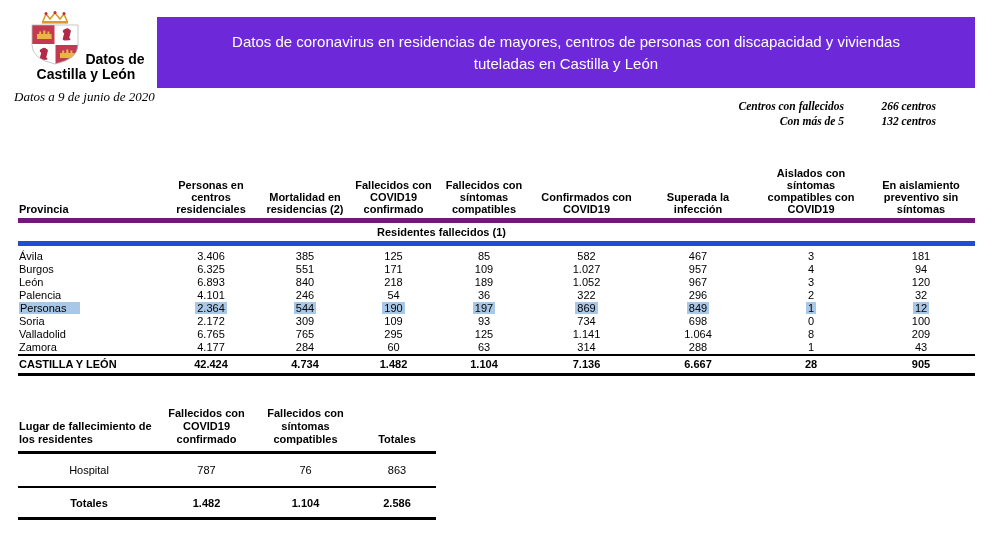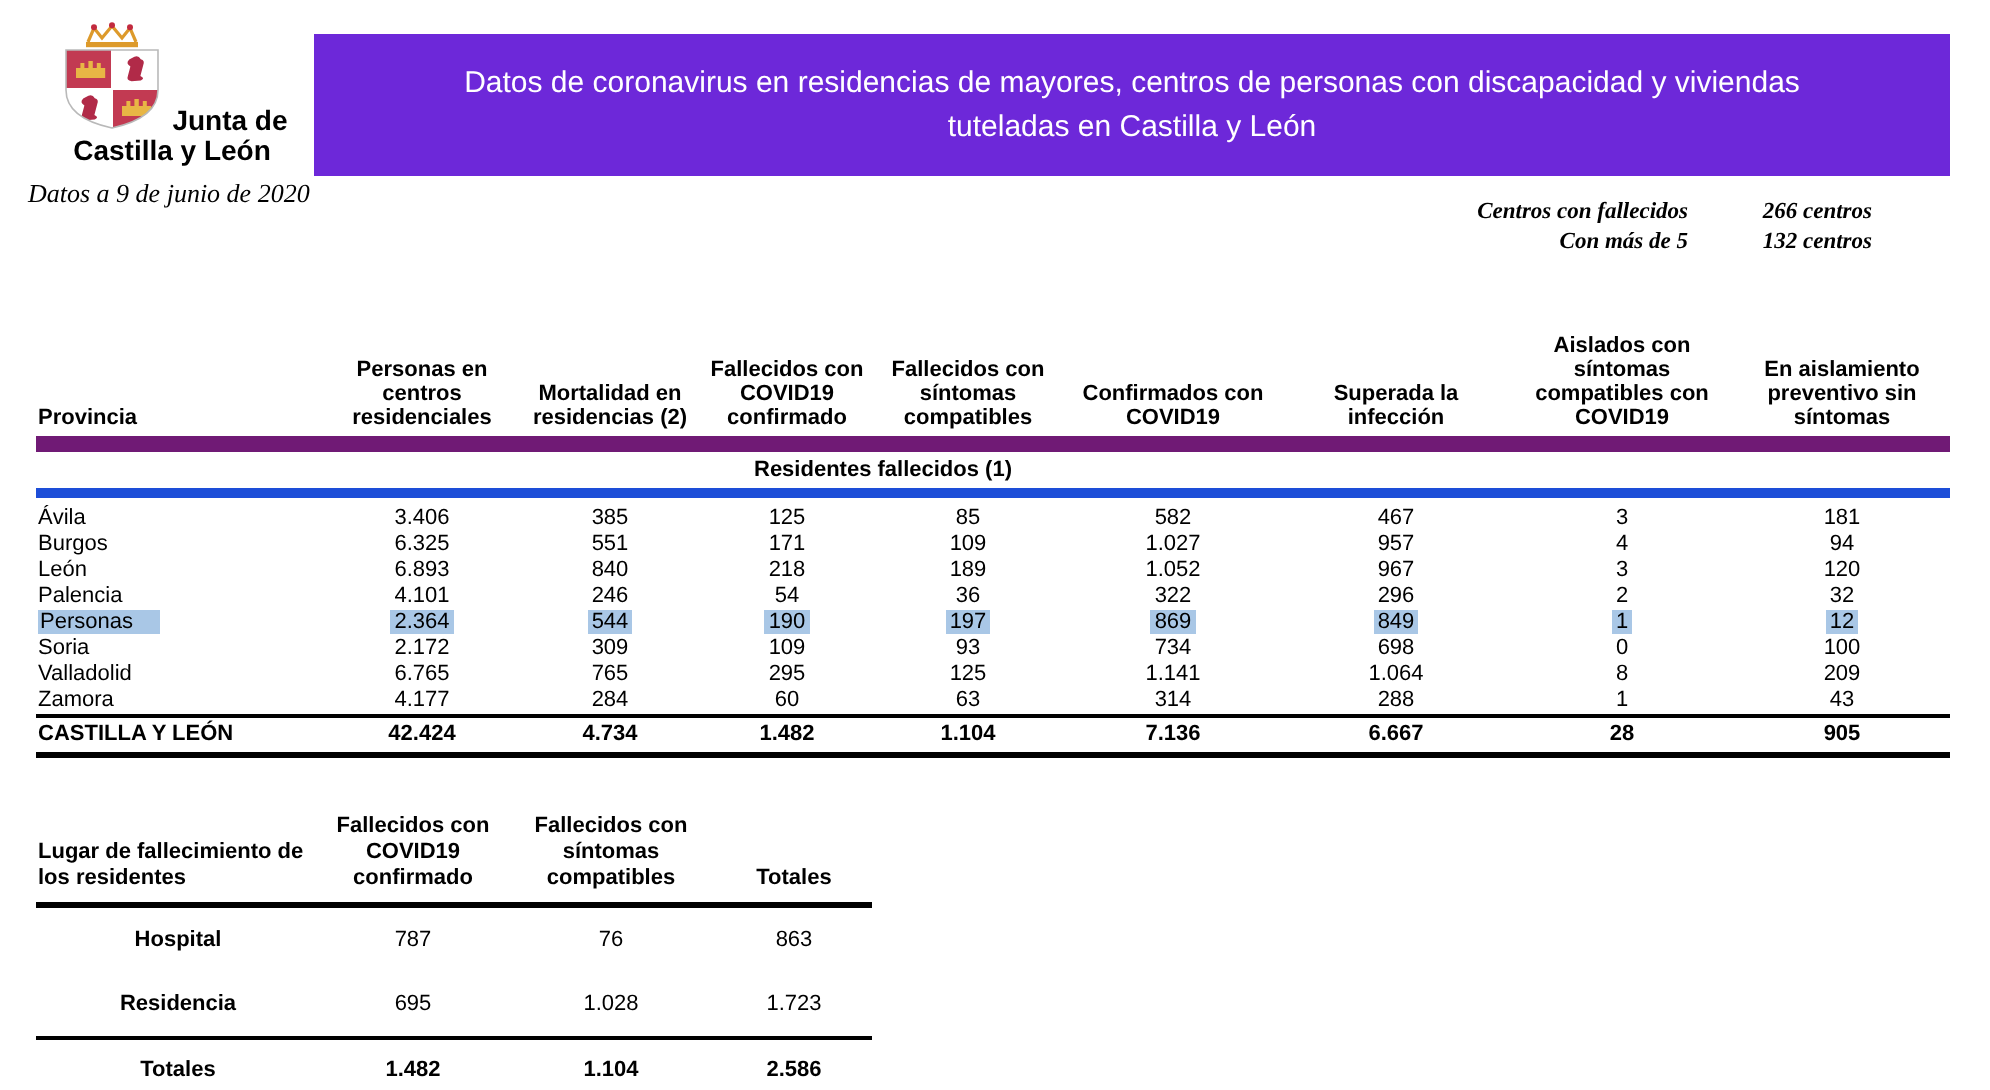--- a/index.html
+++ b/index.html
@@ -24,39 +24,39 @@
   .stats{position:absolute;left:690px;top:99px;width:246px;
          font-family:"Liberation Serif",serif;font-style:italic;font-weight:bold;font-size:11.5px;}
   .srow{display:flex;line-height:15px;}
   .slabel{flex:1;text-align:right;}
   .svalue{width:92px;text-align:right;}
 
   
   table{border-collapse:collapse;table-layout:fixed;}
   .main{position:absolute;left:18px;top:163px;width:957px;font-size:11px;}
   .main thead th{vertical-align:bottom;font-weight:bold;line-height:12px;
-                 padding:0 2px 3px 2px;text-align:center;border-bottom:8px solid #701a75;}
+                 padding:0 2px 3px 2px;text-align:center;border-bottom:5px solid #701a75;}
   .main thead th.prov-h{text-align:left;padding-left:1px;}
   .main .subrow td{border-bottom:5px solid #1d4ed8;height:16px;}
   .main .subtext{font-weight:bold;text-align:center;font-size:11px;}
   .main tbody td{text-align:center;height:13px;line-height:13px;padding:0;vertical-align:middle;}
   .main tbody td.prov{text-align:left;padding-left:1px;}
   .main tbody tr:first-child td{padding-top:4px;}
   .main tr.total td{font-weight:bold;border-top:2px solid #000;border-bottom:3px solid #000;
                     height:17px;line-height:17px;}
   .hl{background:var(--hl,#A9C7E6);padding:0 2px;}
   .hl-prov{padding:0 14px 0 1px;}
 
   
   .loc{position:absolute;left:18px;top:398px;width:418px;font-size:11px;}
   .loc thead th{vertical-align:bottom;font-weight:bold;line-height:13px;
                 padding:0 2px 5px 2px;text-align:center;border-bottom:3px solid #000;}
   .loc thead th.loc-h{text-align:left;padding-left:1px;}
   .loc tbody td{text-align:center;height:30px;vertical-align:middle;}
-  .loc tbody td.rowlabel{font-weight:bold;}
+  .loc tbody td.rowlabel{font-weight:normal;}
   .loc tr.total td{font-weight:bold;border-top:2px solid #000;border-bottom:3px solid #000;height:27px;}
 </style>
 </head>
 <body>
 
 <div class="page">
 
   <div class="logo">
     <div class="emblem-row">
       <span>
@@ -89,21 +89,21 @@
                 <path d="M33,4 q3,-2 4.4,0.6 q2.2,0.4 1.2,3 l-1.4,5.4 q2.6,1.2 0.2,2.2 l-4.6,0.4 q-2.8,-0.2 -1.8,-2.8 l1.2,-4.6 q-2.6,-1.4 -0.6,-3.4 z"></path>
                 <path d="M10,23.5 q3,-2 4.4,0.6 q2.2,0.4 1.2,3 l-1.4,5.4 q2.6,1.2 0.2,2.2 l-4.6,0.4 q-2.8,-0.2 -1.8,-2.8 l1.2,-4.6 q-2.6,-1.4 -0.6,-3.4 z"></path>
               </g>
               <line x1="23" y1="0" x2="23" y2="39" stroke="#fff" stroke-width="1"></line>
               <line x1="0" y1="19.5" x2="46" y2="19.5" stroke="#fff" stroke-width="1"></line>
             </g>
             <path d="M0,0 H46 V20 Q46,34 23,39 Q0,34 0,20 Z" fill="none" stroke="#b9b9b9" stroke-width="0.8"></path>
           </g>
         </svg>
       </span>
-      <span class="logo-line1">Junta de</span>
+      <span class="logo-line1">Datos de</span>
     </div>
     <div class="logo-line2">Castilla y León</div>
   </div>
 
   <div class="date-note">Datos a 9 de junio de 2020</div>
 
   <div class="banner" style="background: #6d28d9;">
     <span>Datos de coronavirus en residencias de mayores, centros de personas con discapacidad y viviendas tuteladas en Castilla y León</span>
   </div>
 
@@ -266,26 +266,20 @@
           <th>Totales</th>
         </tr>
       </thead>
       <tbody>
         <tr>
           <td class="rowlabel">Hospital</td>
           <td>787</td>
           <td>76</td>
           <td>863</td>
         </tr>
-        <tr>
-          <td class="rowlabel">Residencia</td>
-          <td>695</td>
-          <td>1.028</td>
-          <td>1.723</td>
-        </tr>
         <tr class="total">
           <td class="rowlabel">Totales</td>
           <td>1.482</td>
           <td>1.104</td>
           <td>2.586</td>
         </tr>
       </tbody>
     </table>
 
 </div>

